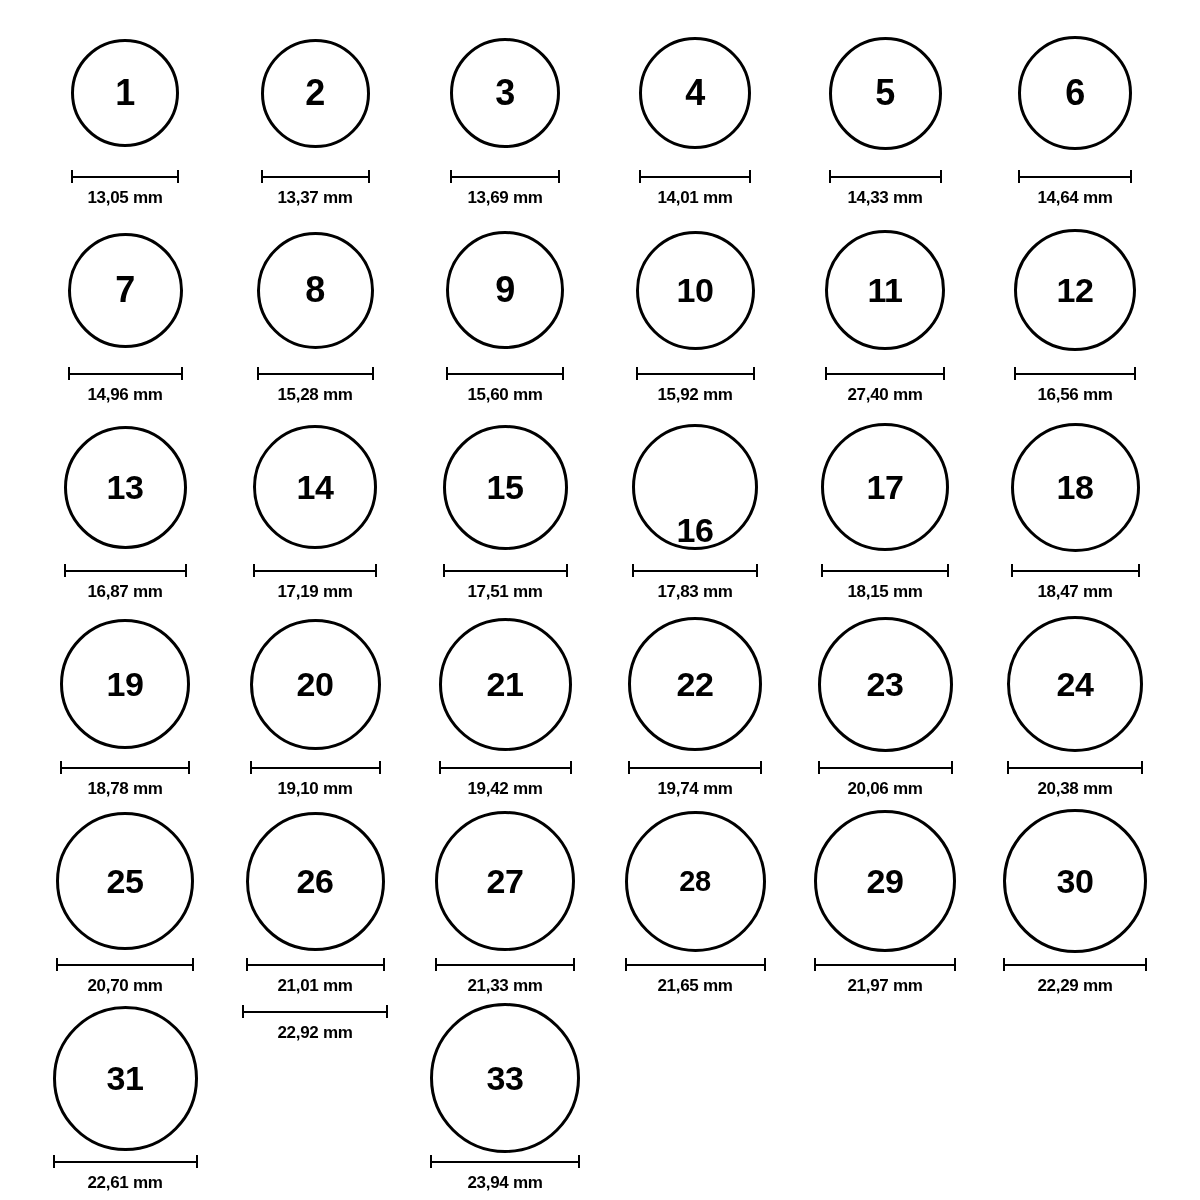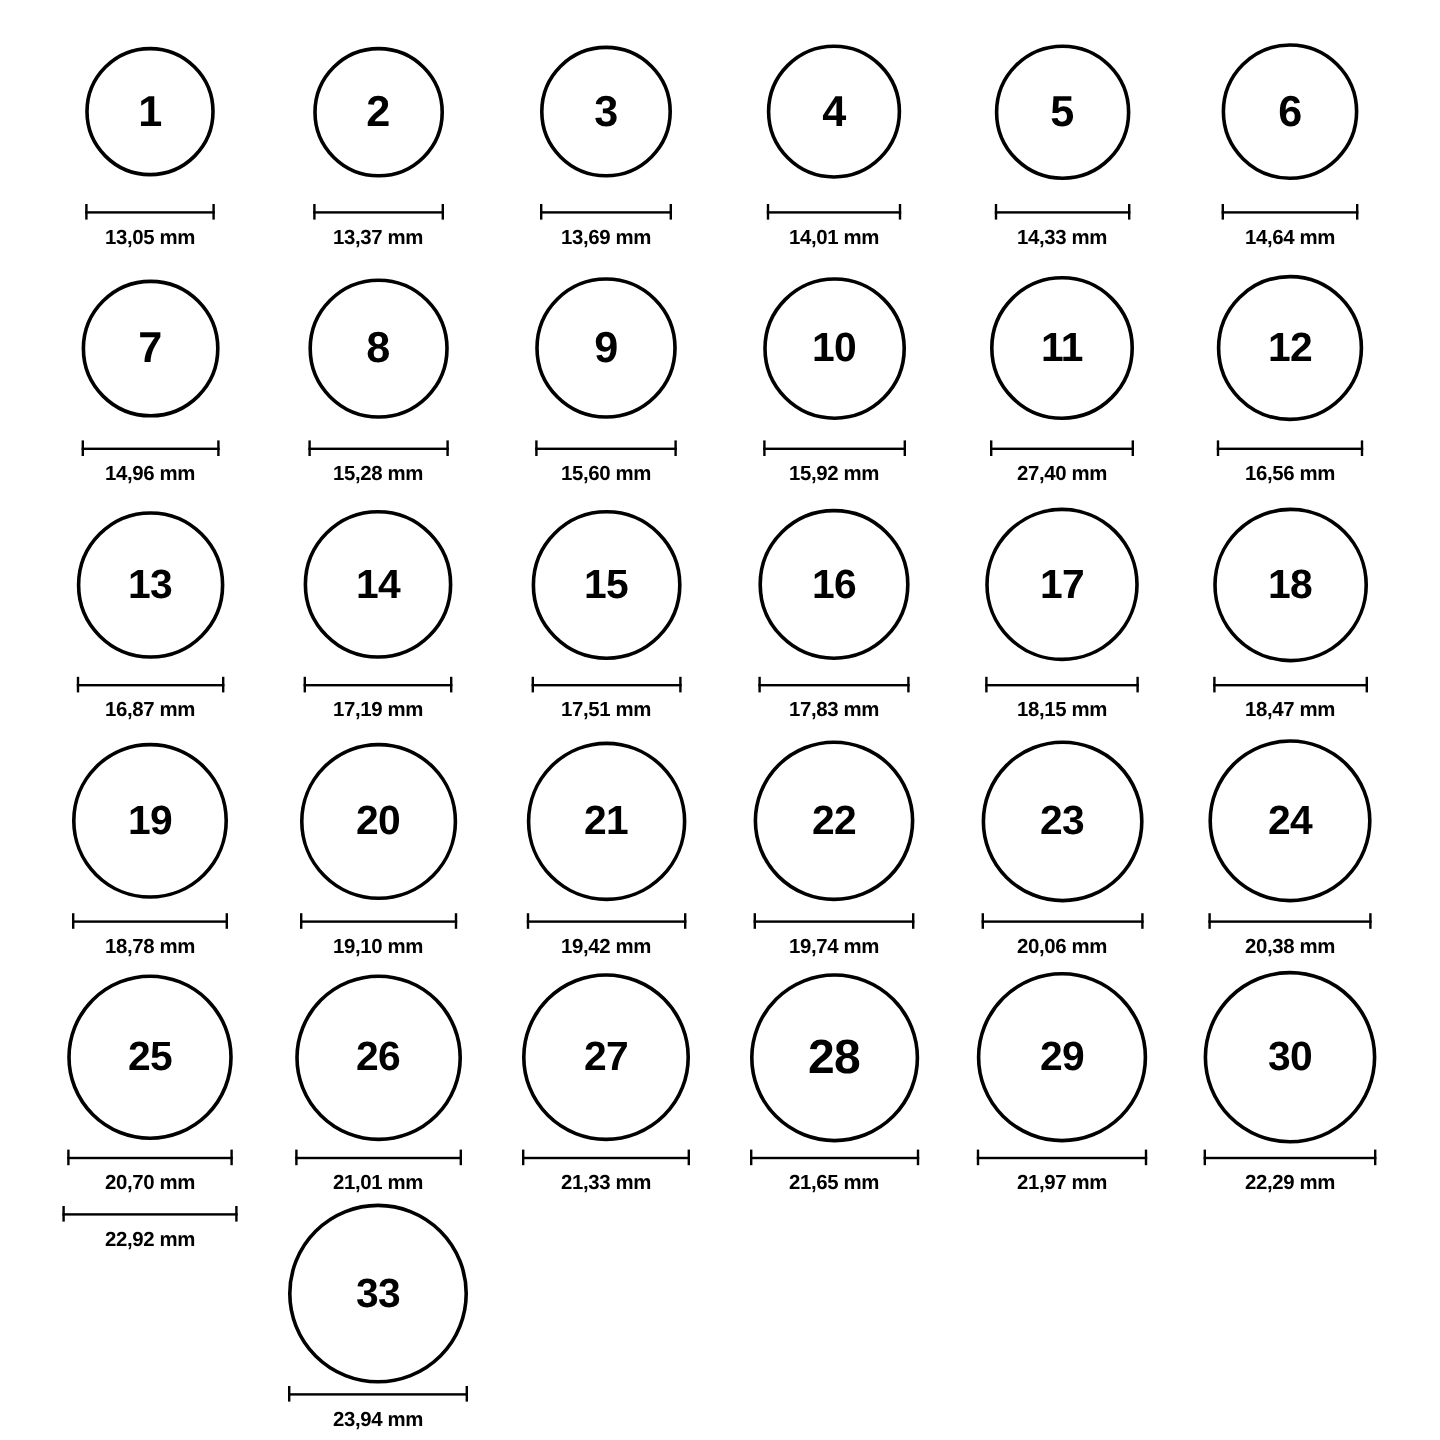--- a/index.html
+++ b/index.html
@@ -320,21 +320,21 @@
           <div class="caliper" style="width: 125px;">
             <div class="bar"></div>
             <div class="tick left"></div>
             <div class="tick right"></div>
           </div>
           <div class="mm">17,51 mm</div>
         </div>
       </div>
       <div class="cell">
         <div class="circle-wrap">
-          <div class="circle" style="width: 126px; height: 126px;">
+          <div class="circle" style="width: 126px; height: 126px; align-items: flex-end;">
             <span class="circle-label" style="font-size: 34px;">16</span>
           </div>
         </div>
         <div class="measure">
           <div class="caliper" style="width: 126px;">
             <div class="bar"></div>
             <div class="tick left"></div>
             <div class="tick right"></div>
           </div>
           <div class="mm">17,83 mm</div>
@@ -505,21 +505,21 @@
             <div class="bar"></div>
             <div class="tick left"></div>
             <div class="tick right"></div>
           </div>
           <div class="mm">21,33 mm</div>
         </div>
       </div>
       <div class="cell">
         <div class="circle-wrap">
           <div class="circle" style="width: 141px; height: 141px;">
-            <span class="circle-label" style="font-size: 40px;">28</span>
+            <span class="circle-label" style="font-size: 29px;">28</span>
           </div>
         </div>
         <div class="measure">
           <div class="caliper" style="width: 141px;">
             <div class="bar"></div>
             <div class="tick left"></div>
             <div class="tick right"></div>
           </div>
           <div class="mm">21,65 mm</div>
         </div>
@@ -549,20 +549,35 @@
           <div class="caliper" style="width: 144px;">
             <div class="bar"></div>
             <div class="tick left"></div>
             <div class="tick right"></div>
           </div>
           <div class="mm">22,29 mm</div>
         </div>
       </div>
     </div>
     <div class="row">
+      <div class="cell">
+        <div class="circle-wrap">
+          <div class="circle" style="width: 145px; height: 145px;">
+            <span class="circle-label" style="font-size: 34px;">31</span>
+          </div>
+        </div>
+        <div class="measure">
+          <div class="caliper" style="width: 145px;">
+            <div class="bar"></div>
+            <div class="tick left"></div>
+            <div class="tick right"></div>
+          </div>
+          <div class="mm">22,61 mm</div>
+        </div>
+      </div>
       <div class="cell">
         <div class="measure">
           <div class="caliper" style="width: 146px;">
             <div class="bar"></div>
             <div class="tick left"></div>
             <div class="tick right"></div>
           </div>
           <div class="mm">22,92 mm</div>
         </div>
       </div>

